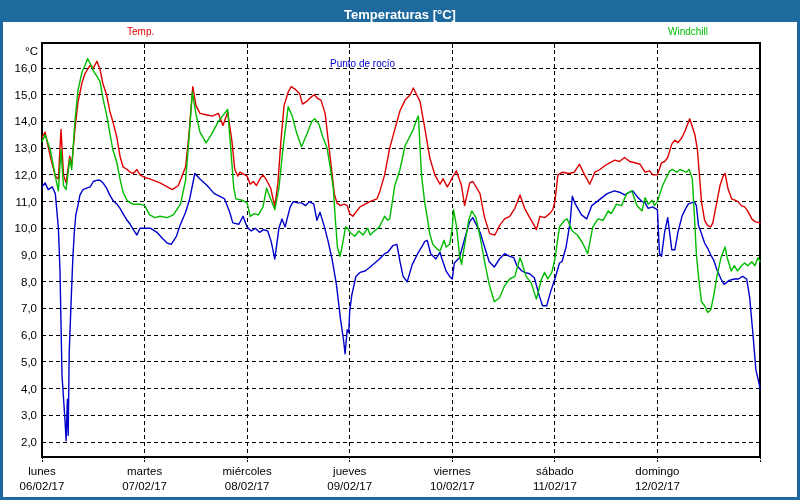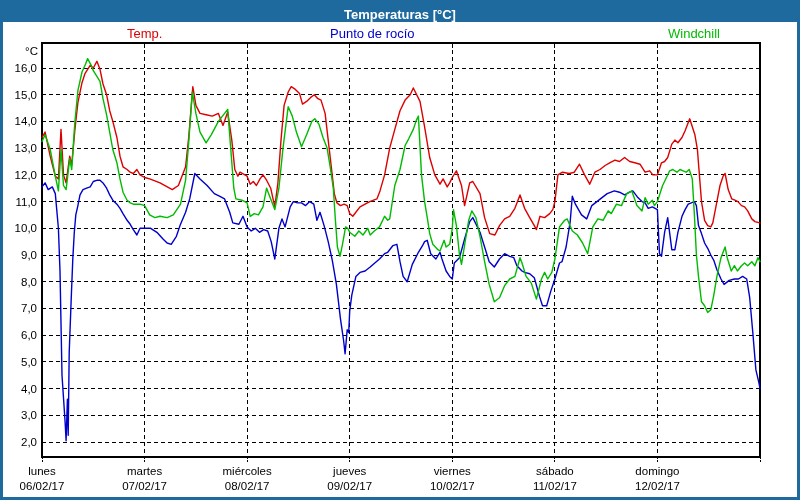--- a/index.html
+++ b/index.html
@@ -15,21 +15,21 @@
     border-left:3px solid #1e6a9e;border-right:3px solid #1e6a9e;border-bottom:3px solid #1e6a9e;
     pointer-events:none;
   }
   #title-bar{
     position:absolute;left:0;top:0;width:800px;height:22px;
     background:#1e6a9e;color:#ffffff;
     display:flex;align-items:center;justify-content:center;
     font-size:13px;font-weight:bold;
   }
   .legend-item{
-    position:absolute;top:26px;font-size:13px;white-space:nowrap;
+    position:absolute;top:26px;font-size:10px;white-space:nowrap;
   }
   #chart-svg{position:absolute;left:0;top:0;}
   text{font-family:"Liberation Sans", sans-serif;}
 </style>
 </head>
 <body>
 
 <div id="app-window" style="background: rgb(255, 255, 255);">
   <svg id="chart-svg" width="800" height="500">
       <line x1="42" y1="68" x2="760" y2="68" stroke="#000" stroke-width="1" stroke-dasharray="4 3" shape-rendering="crispEdges"></line>
@@ -103,17 +103,17 @@
       <polyline points="42.0,137.5 45.1,132.1 50.2,156.2 55.3,176.2 58.4,178.9 61.0,129.4 63.5,174.9 66.1,182.9 69.7,156.2 71.7,165.5 74.8,130.8 77.9,102.7 82.0,82.7 85.1,73.3 90.2,65.3 93.3,68.0 96.9,61.3 100.0,69.3 103.0,84.0 106.6,94.7 109.7,110.7 112.8,121.4 116.9,137.5 120.0,156.2 123.0,166.8 127.1,169.5 130.2,172.2 133.3,173.5 136.9,169.5 140.0,174.9 144.6,177.5 149.7,178.9 160.0,182.9 172.3,189.6 178.4,185.5 185.6,166.8 188.7,137.5 192.8,86.7 195.9,105.4 200.0,113.4 206.1,114.8 212.3,116.1 218.4,113.4 223.0,125.4 227.7,112.1 231.8,140.1 234.8,169.5 237.9,176.2 240.0,172.2 247.1,176.2 250.2,184.2 253.3,181.5 256.4,185.5 260.0,178.9 263.0,174.9 266.6,180.2 270.7,188.2 274.8,206.9 277.9,182.9 281.0,140.1 284.1,105.4 288.2,92.0 291.2,86.7 295.4,89.4 299.5,93.4 302.5,104.1 306.6,101.4 310.7,97.4 314.3,94.7 317.9,98.7 321.0,100.1 325.1,113.4 328.2,140.1 331.3,166.8 334.3,193.6 336.9,202.9 340.5,205.6 344.1,204.2 347.2,205.6 349.7,213.6 352.8,216.3 360.0,206.9 369.7,201.6 376.9,198.9 380.0,190.9 384.6,174.9 389.7,148.1 394.8,129.4 400.0,110.7 405.1,100.1 410.2,94.7 413.3,88.0 420.0,101.4 424.6,126.8 429.7,157.5 434.8,174.9 440.0,184.2 443.1,178.9 447.2,186.9 449.7,182.9 452.3,177.5 456.4,170.8 461.5,185.5 464.6,205.6 469.7,182.9 472.8,181.5 480.0,193.6 484.6,217.6 489.7,233.6 494.9,235.0 499.5,225.6 504.6,218.9 509.7,216.3 514.9,208.3 520.0,194.9 524.6,208.3 529.7,217.6 534.3,225.6 536.4,229.6 540.0,216.3 544.6,217.6 549.7,213.6 552.8,209.6 554.9,201.6 557.9,174.9 562.5,172.2 569.2,173.5 574.3,172.2 579.5,164.2 584.6,174.9 589.7,184.2 594.9,172.2 600.0,169.5 605.1,165.5 609.7,162.8 614.9,160.2 619.5,161.5 624.6,157.5 629.7,161.5 634.9,162.8 640.0,164.2 645.1,172.2 649.7,170.8 652.8,174.9 657.4,174.9 661.5,162.8 664.6,161.5 667.7,157.5 671.8,144.1 674.9,140.1 677.9,142.8 682.0,137.5 685.1,130.8 689.7,118.8 694.9,134.8 697.4,149.5 701.5,201.6 704.6,220.3 707.7,225.6 710.8,226.9 712.8,222.9 716.9,201.6 720.0,185.5 723.1,176.2 725.1,173.5 728.2,189.6 731.8,198.9 734.9,200.2 737.9,201.6 741.5,205.6 744.6,206.9 747.7,210.9 751.8,218.9 754.9,221.6 760.0,222.9" fill="none" stroke="#dd0000" stroke-width="1.4" stroke-linejoin="round" stroke-linecap="round"></polyline>
       <polyline points="42.0,186.9 45.1,182.9 48.2,189.6 52.3,186.9 55.3,193.6 58.4,228.3 60.0,271.0 62.0,375.2 65.1,422.0 66.1,440.7 67.4,399.3 68.2,435.3 69.2,352.5 71.2,299.1 72.8,259.0 74.3,232.3 75.8,214.9 77.9,205.6 80.0,194.9 83.0,189.6 86.6,188.2 90.2,186.9 93.3,181.5 97.4,180.2 100.0,180.2 103.0,182.9 106.6,188.2 109.7,194.9 112.8,200.2 116.9,204.2 120.0,208.3 123.0,213.6 127.1,220.3 130.2,224.3 133.3,229.6 136.9,235.0 140.0,228.3 144.6,228.3 150.7,228.3 156.9,232.3 163.0,239.0 167.1,243.0 171.2,244.3 176.4,236.3 180.0,225.6 185.6,212.3 189.7,198.9 194.8,173.5 200.0,178.9 207.1,185.5 214.3,193.6 219.4,196.2 224.6,198.9 229.7,212.3 232.8,222.9 238.9,224.3 243.0,216.3 247.1,226.9 251.2,231.0 255.3,228.3 259.5,232.3 263.6,229.6 267.7,231.0 271.2,241.6 274.8,259.0 278.9,228.3 282.0,218.9 285.1,226.9 290.2,206.9 293.3,201.6 297.4,202.9 301.5,202.9 305.6,205.6 309.7,201.6 313.8,204.2 316.9,220.3 320.0,212.3 324.1,225.6 328.2,241.6 332.3,260.3 336.4,284.4 340.5,319.1 343.6,340.5 345.1,353.8 347.2,329.8 348.7,332.5 349.7,311.1 351.8,295.1 355.9,276.4 360.0,272.4 365.1,271.0 370.2,267.0 374.8,263.0 379.5,259.0 384.6,253.7 387.7,252.3 392.8,245.7 396.9,244.3 400.0,261.7 403.1,276.4 407.2,281.7 412.3,264.4 418.4,252.3 422.5,245.7 424.6,241.6 427.2,240.3 430.7,253.7 435.9,259.0 440.0,252.3 442.0,259.0 446.1,271.0 449.7,276.4 452.3,279.0 454.3,263.0 459.5,257.7 464.6,239.0 469.7,221.6 472.8,217.6 480.0,232.3 484.6,247.0 489.2,261.7 494.3,267.0 499.5,259.0 504.6,253.7 509.7,256.3 513.8,257.7 516.9,265.7 522.0,271.0 524.6,272.4 529.7,273.7 534.3,277.7 539.5,296.4 542.5,305.8 546.7,305.8 550.8,291.1 554.9,279.0 559.5,263.0 562.0,261.7 566.1,247.0 570.2,221.6 572.3,196.2 575.4,204.2 581.5,214.9 586.7,218.9 591.8,205.6 596.9,201.6 602.0,197.6 607.2,193.6 614.3,190.9 619.5,192.2 624.6,194.9 629.7,192.2 632.8,190.9 637.9,197.6 642.0,201.6 645.1,202.9 648.2,208.3 652.3,206.9 657.4,209.6 659.5,253.7 661.5,256.3 664.6,232.3 667.7,217.6 671.8,249.7 674.9,249.7 677.9,232.3 682.0,216.3 685.1,209.6 688.2,204.2 694.4,201.6 696.4,205.6 698.5,225.6 701.5,233.6 704.6,243.0 707.7,248.3 710.8,255.0 713.8,260.3 716.9,269.7 721.0,279.0 724.1,284.4 729.2,280.4 734.4,279.0 738.5,279.0 742.6,276.4 746.7,279.0 749.7,297.7 752.8,332.5 755.9,369.9 759.0,383.2 760.0,388.6" fill="none" stroke="#0000cc" stroke-width="1.4" stroke-linejoin="round" stroke-linecap="round"></polyline>
       <polyline points="42.0,141.5 45.1,134.8 50.2,149.5 55.3,176.2 58.4,190.9 61.0,149.5 63.5,185.5 66.1,189.6 69.7,158.8 71.7,169.5 74.8,122.8 77.9,90.7 82.0,72.0 85.6,64.0 87.6,58.6 91.2,65.3 93.3,70.7 100.0,81.4 103.0,98.7 106.6,114.8 109.7,132.1 112.8,149.5 116.9,162.8 120.0,178.9 123.0,192.2 127.1,200.2 130.2,202.9 133.3,204.2 140.0,204.2 144.6,205.6 149.7,214.9 154.8,217.6 160.0,216.3 167.1,217.6 173.3,214.9 180.5,204.2 185.6,180.2 188.7,142.8 192.3,92.0 195.9,113.4 200.0,132.1 206.1,142.8 211.2,134.8 218.4,121.4 227.7,109.4 230.7,148.1 233.8,188.2 235.9,198.9 242.0,200.2 247.1,202.9 250.2,216.3 254.3,213.6 258.4,214.9 263.0,206.9 266.6,188.2 270.7,198.9 274.8,209.6 278.9,188.2 283.0,148.1 288.2,106.7 292.3,116.1 296.4,132.1 301.5,146.8 306.6,134.8 311.8,121.4 314.8,118.8 318.9,124.1 323.0,137.5 327.1,148.1 330.2,166.8 333.3,188.2 335.4,220.3 337.4,247.0 340.0,256.3 342.5,244.3 345.6,226.9 347.7,228.3 349.7,232.3 354.8,236.3 358.9,231.0 363.0,235.0 367.7,228.3 370.2,235.0 374.3,231.0 379.5,226.9 384.6,216.3 387.7,220.3 389.7,218.9 394.8,185.5 400.0,169.5 405.1,145.5 408.7,138.8 413.3,129.4 416.4,120.1 418.4,116.1 421.5,174.9 424.6,201.6 427.7,220.3 429.7,233.6 432.8,244.3 437.9,249.7 440.0,251.0 444.1,240.3 446.1,247.0 449.7,244.3 452.3,228.3 453.5,209.6 456.4,225.6 459.5,255.0 461.5,264.4 465.6,239.0 468.7,220.3 471.8,210.9 475.9,217.6 480.0,236.3 484.6,261.7 489.2,284.4 494.3,301.8 499.5,297.7 504.6,285.7 509.7,279.0 514.9,276.4 520.0,257.7 522.0,263.0 526.1,276.4 531.3,283.1 536.4,299.1 541.5,279.0 544.6,272.4 547.7,279.0 551.8,272.4 554.9,259.0 559.5,226.9 564.6,220.3 567.2,218.9 572.3,231.0 577.4,235.0 582.6,243.0 587.7,253.7 592.8,226.9 597.9,218.9 603.1,220.3 608.2,210.9 611.3,213.6 616.4,204.2 621.5,205.6 626.7,193.6 631.8,190.9 636.9,205.6 642.0,210.9 645.1,197.6 648.2,204.2 652.3,200.2 654.4,205.6 657.4,201.6 662.6,185.5 669.7,170.8 672.8,169.5 676.9,172.2 680.0,169.5 683.1,170.8 686.1,172.2 689.2,169.5 692.3,178.9 694.4,214.9 696.4,255.0 698.5,276.4 701.5,301.8 704.6,305.8 707.7,312.4 710.8,309.8 713.8,295.1 716.9,276.4 721.0,257.7 725.1,247.0 727.2,257.7 731.3,271.0 734.4,265.7 737.4,271.0 741.5,265.7 744.6,263.0 747.7,265.7 751.8,261.7 754.9,265.7 757.9,257.7 760.0,261.7" fill="none" stroke="#00bb00" stroke-width="1.4" stroke-linejoin="round" stroke-linecap="round"></polyline>
     </svg>
 
   <div id="title-bar" style="background: rgb(30, 106, 158); align-items: flex-end;">
     <span>Temperaturas [°C]</span>
   </div>
 
   <span class="legend-item" id="legend-temp" style="color: rgb(221, 0, 0); left: 127px;">Temp.</span>
-  <span class="legend-item" id="legend-dewpoint" style="color: rgb(0, 0, 204); left: 330px;">Punto de rocío</span>
+  <span class="legend-item" id="legend-dewpoint" style="color: rgb(0, 0, 204); left: 330px; margin-top: 32px;">Punto de rocío</span>
   <span class="legend-item" id="legend-windchill" style="color: rgb(0, 187, 0); left: 668px;">Windchill</span>
 
   <div id="frame-border" style="border-bottom-color: rgb(30, 106, 158); border-right-color: rgb(30, 106, 158); border-left-color: rgb(30, 106, 158);"></div>
 </div>
 
 </body></html>

